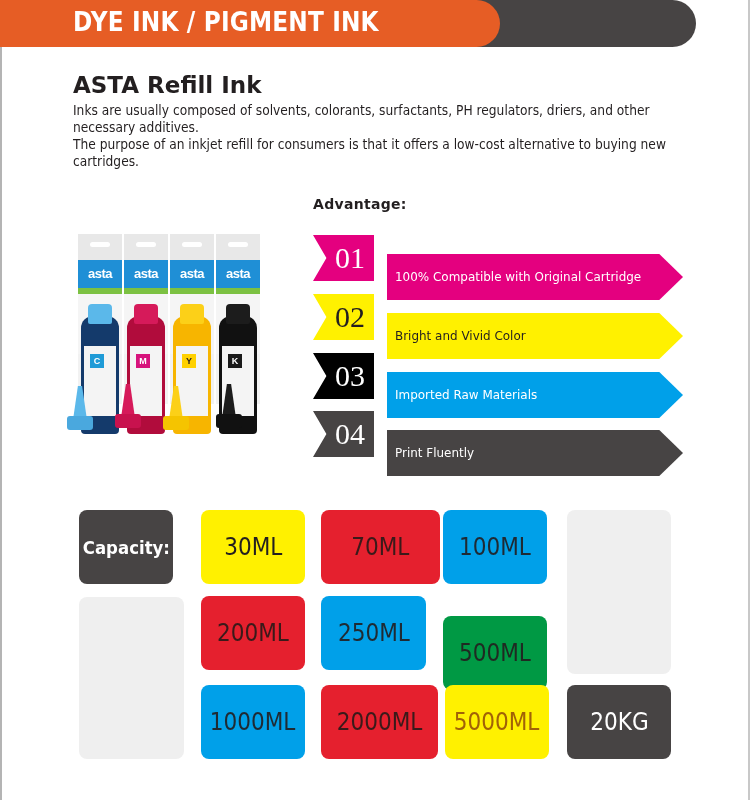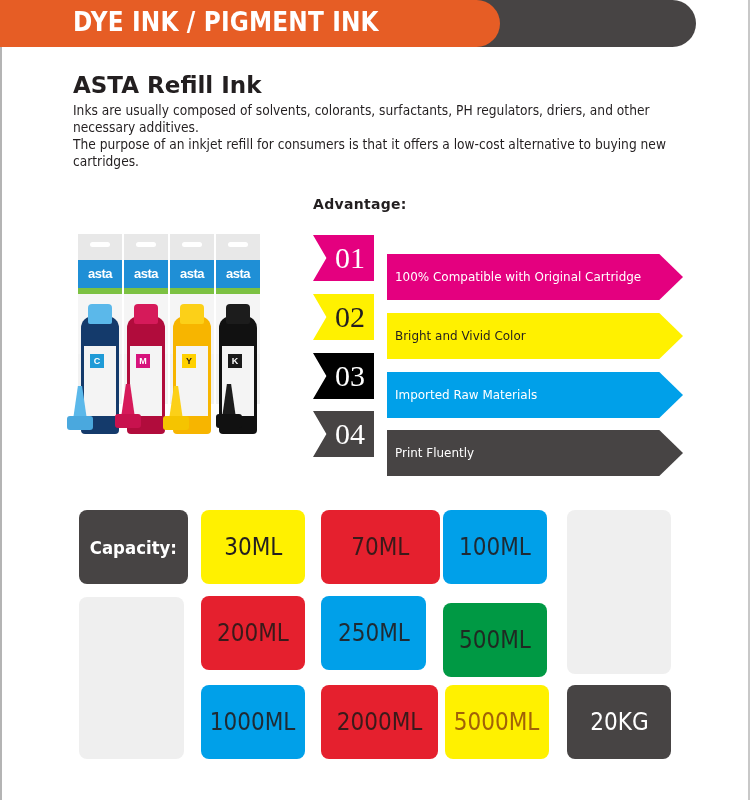--- a/index.html
+++ b/index.html
@@ -166,42 +166,42 @@
 <div class="adv-row" style="top:411px">
   <div class="adv-num" style="background:#474444;color:#ffffff;text-decoration:underline;">
       <span>04</span>
     </div>
   <div class="adv-label" style="background:#474444;color:#ffffff;">
       <span>Print Fluently</span>
     </div>
 </div>
 
 <div>
-  <div class="cell capacity" style="left:79px; top:510px; width:109px; height:74px; background:#474444;">
+  <div class="cell capacity" style="left:79px; top:510px; width:94px; height:74px; background:#474444;">
     <span>Capacity:</span>
   </div>
   <div class="cell" style="left:201px; top:510px; width:104px; height:74px; background:#fff100; color:#231f20;">
     <span>30ML</span>
   </div>
   <div class="cell" style="left:321px; top:510px; width:119px; height:74px; background:#e5202e; color:#3a1a1a;">
     <span>70ML</span>
   </div>
   <div class="cell" style="left:443px; top:510px; width:104px; height:74px; background:#00a0e9; color:#1f2a33;">
     <span>100ML</span>
   </div>
   <div class="cell placeholder" style="left:567px; top:510px; width:104px; height:164px;"></div>
 
   <div class="cell placeholder" style="left:79px; top:597px; width:105px; height:162px;"></div>
   <div class="cell" style="left:201px; top:596px; width:104px; height:74px; background:#e5202e; color:#3a1a1a;">
     <span>200ML</span>
   </div>
   <div class="cell" style="left:321px; top:596px; width:105px; height:74px; background:#00a0e9; color:#1f2a33;">
     <span>250ML</span>
   </div>
-  <div class="cell" style="left:443px; top:603px; width:104px; height:74px; background:#009944; color:#1f2a22;">
+  <div class="cell" style="left:443px; top:616px; width:104px; height:74px; background:#009944; color:#1f2a22;">
     <span>500ML</span>
   </div>
 
   <div class="cell" style="left:201px; top:685px; width:104px; height:74px; background:#00a0e9; color:#1f2a33;">
     <span>1000ML</span>
   </div>
   <div class="cell" style="left:321px; top:685px; width:117px; height:74px; background:#e5202e; color:#3a1a1a;">
     <span>2000ML</span>
   </div>
   <div class="cell" style="left:445px; top:685px; width:104px; height:74px; background:#fff100; color:#a16207;">

